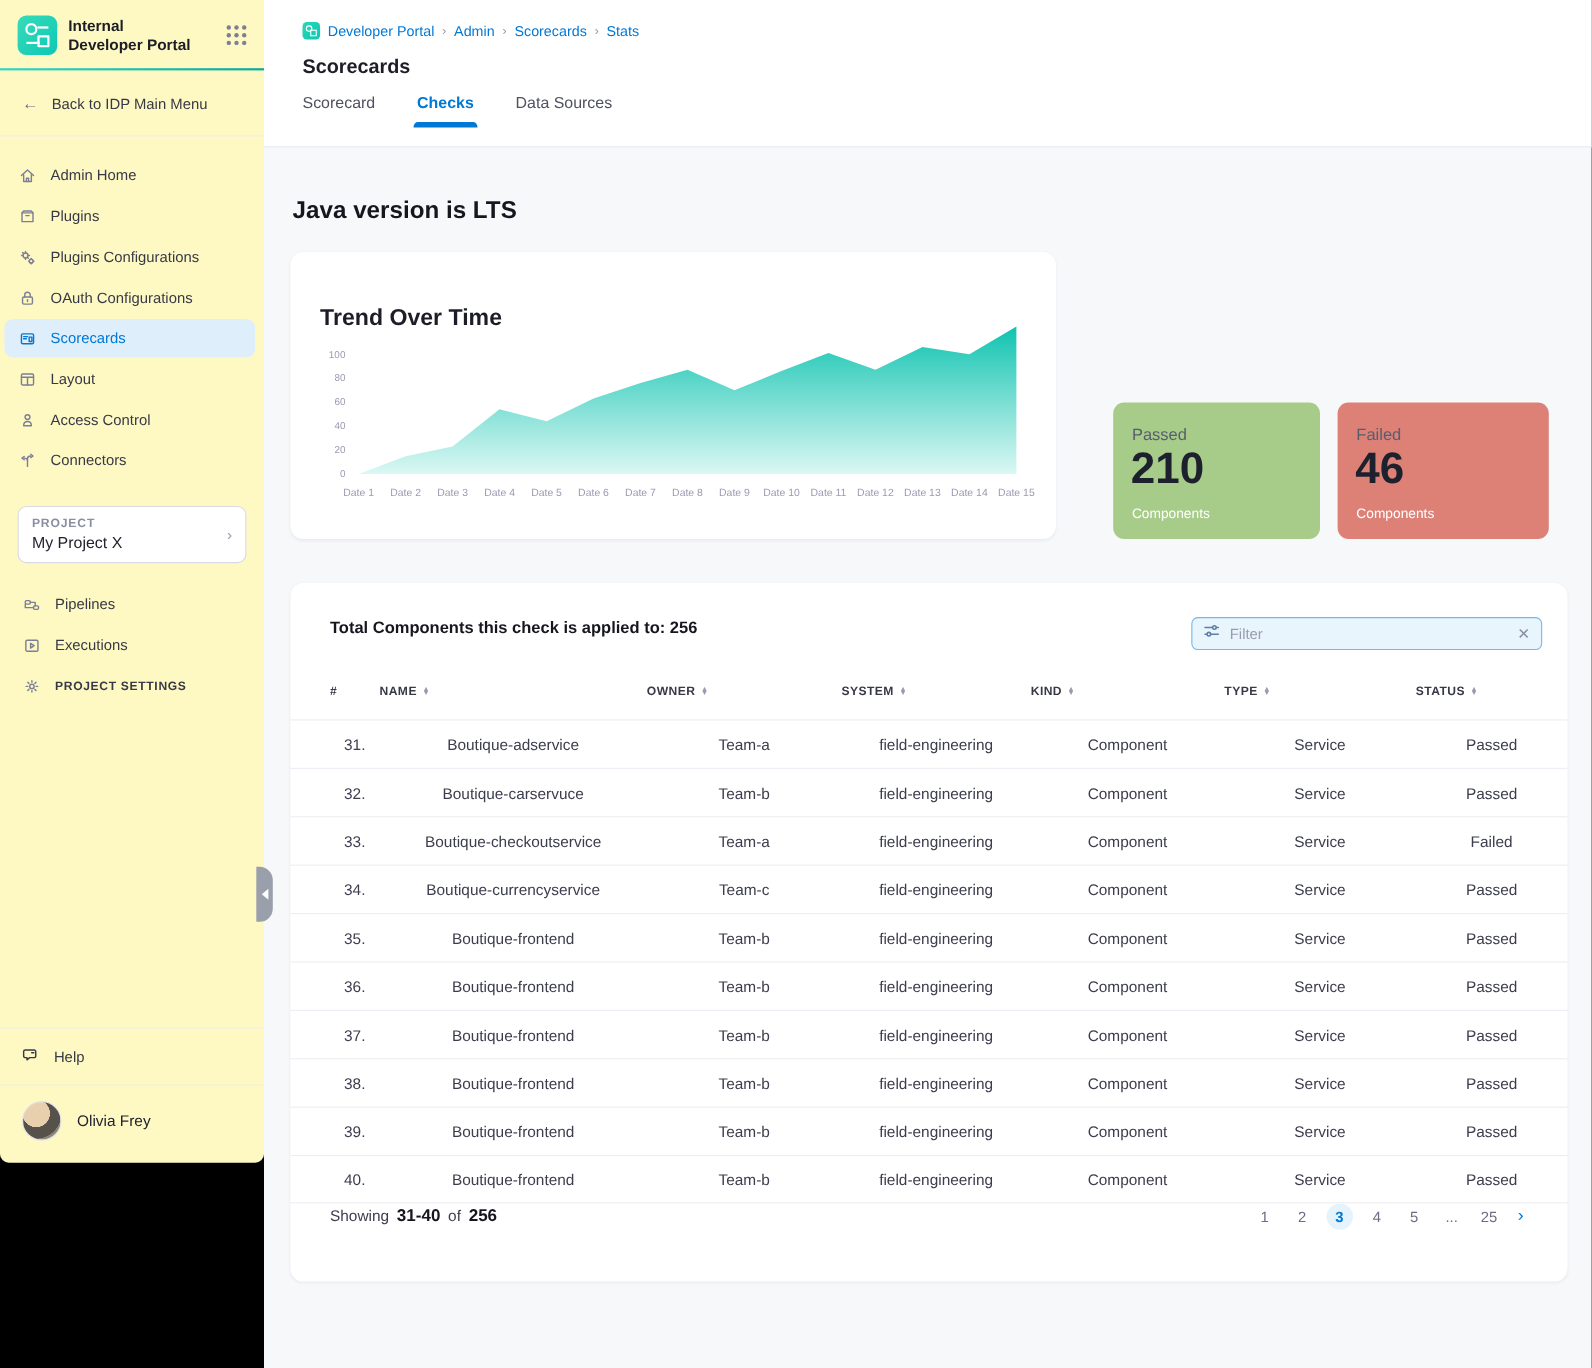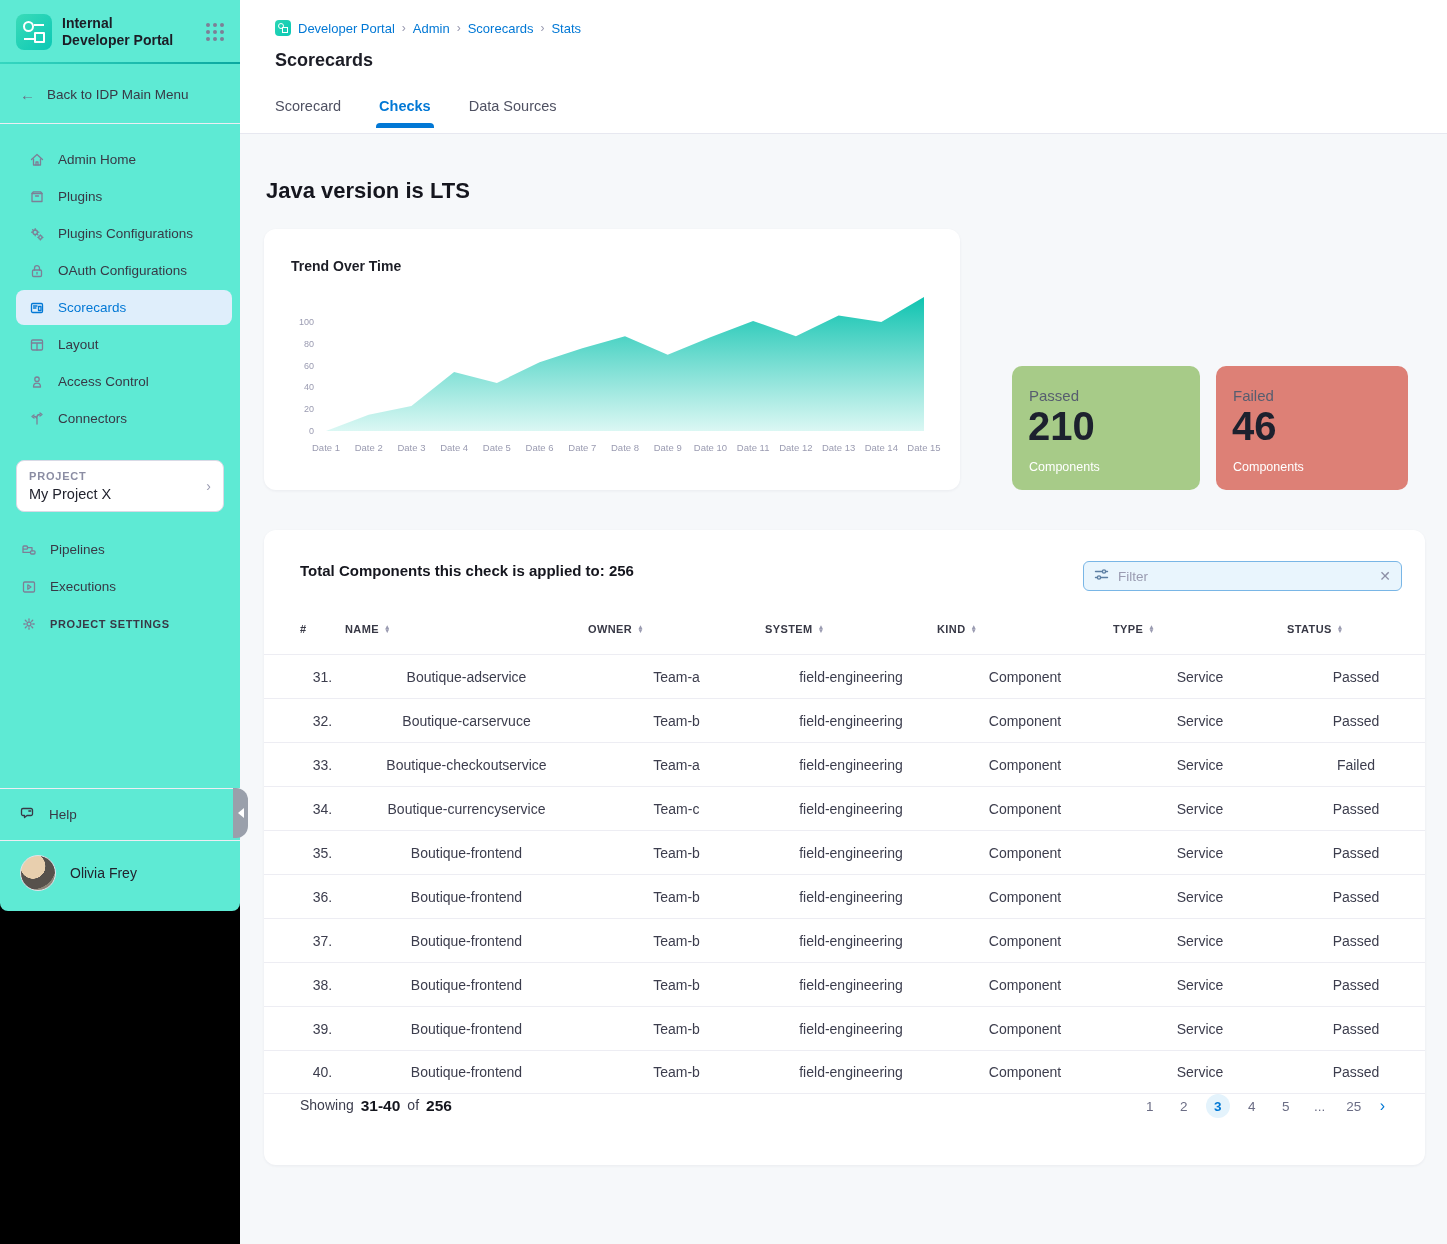--- a/index.html
+++ b/index.html
@@ -9,30 +9,30 @@
   
   .main { position:absolute; left:240px; top:0; width:1207px; height:1244px; background:#f6f8fa; }
   .main-header { position:absolute; left:0; top:0; width:100%; height:134px; background:#ffffff; border-bottom:1px solid #e7e8f0; }
   .breadcrumb { position:absolute; left:35px; top:20px; display:flex; align-items:center; gap:7px; font-size:13px; }
   .crumb-logo { width:16px; height:16px; border-radius:4px; background:linear-gradient(135deg,#2bd6b4,#0bc8b5); position:relative; flex:0 0 auto; }
   .crumb-logo:before { content:""; position:absolute; left:3px; top:3px; width:4px; height:4px; border:1.2px solid #fff; border-radius:50%; }
   .crumb-logo:after { content:""; position:absolute; right:3px; bottom:3px; width:4px; height:4px; border:1.2px solid #fff; }
   .crumb-link { color:#0278d5; cursor:pointer; }
   .crumb-sep { color:#9a9bb1; font-size:12px; }
   .page-title { position:absolute; left:35px; top:50px; font-size:18px; font-weight:700; color:#1c1d26; }
-  .tabs { position:absolute; left:35px; top:98px; display:flex; gap:38px;text-align:right; }
+  .tabs { position:absolute; left:35px; top:86px; display:flex; gap:38px;text-align:right; }
   .tab { font-size:14.5px; color:#4f5162; padding-bottom:14px; position:relative; cursor:pointer; }
   .tab.active { color:#0278d5; font-weight:700; }
   .tab.active:after { content:""; position:absolute; left:50%; transform:translateX(-50%); bottom:0; width:58px; height:5px; background:#0278d5; border-radius:4px 4px 0 0; }
 
   .check-title { position:absolute; left:26px; top:178px; font-size:22px; font-weight:700; color:#15161e; }
 
   .card { background:#fff; border-radius:12px; box-shadow:0 1px 3px rgba(40,41,61,.06); position:absolute; }
   .chart-card { left:24px; top:229px; width:696px; height:261px; }
-  .chart-title { position:absolute; left:27px; top:29px; font-size:14px; font-weight:600; color:#1c1d26; }
+  .chart-title { position:absolute; left:27px; top:48px; font-size:21px; font-weight:600; color:#1c1d26; }
   .chart-svg { position:absolute; left:20px; top:62px; }
 
   .pct-card { left:772px; top:229px; width:396px; height:123px; background:#f4f6f8; border:2px solid #a7cb7f; border-radius:10px; position:absolute; }
   .pct-value { position:absolute; left:34px; top:16px; font-size:44px; font-weight:700; color:#1d212e; letter-spacing:1px; }
   .pct-caption { position:absolute; left:35px; top:85px; font-size:15px; color:#4e5064; }
 
   .stat-card { position:absolute; top:366px; height:124px; border-radius:10px; }
   .stat-passed { left:772px; width:188px; background:#a7cb88; }
   .stat-failed { left:976px; width:192px; background:#dd8076; }
   .stat-label { position:absolute; left:17px; top:21px; font-size:15px; color:#575d6f; }
@@ -55,34 +55,34 @@
 
   .pagination-bar { position:absolute; left:0; top:564px; width:100%; display:flex; align-items:center; padding:0 40px 0 36px; }
   .showing { font-size:14px; color:#3c3d4d; display:flex; align-items:flex-start; gap:7px; }
   .showing b { font-size:15.5px; color:#15161e; }
   .pages { margin-left:auto; display:flex; align-items:center; gap:10px; }
   .page-num { min-width:24px; height:24px; display:flex; align-items:center; justify-content:center; font-size:13.5px; color:#6b6d85; border-radius:50%; cursor:pointer; }
   .page-num.active { color:#0278d5; background:#e4f3fc; font-weight:700; }
   .page-next { color:#0278d5; font-size:16px; cursor:pointer; margin-left:4px; }
 
   
-  .sidebar { position:absolute; left:0; top:0; width:240px; height:911px; background:#5eead4; border-radius:0 0 8px 8px; box-shadow:2px 0 8px rgba(0,0,0,.35); overflow:visible; }
+  .sidebar { position:absolute; left:0; top:0; width:240px; height:1057px; background:#fef9c3; border-radius:0 0 8px 8px; box-shadow:2px 0 8px rgba(0,0,0,.35); overflow:visible; }
   .logo-row { display:flex; align-items:center; padding:14px 16px 12px 16px; gap:10px; }
   .logo-mark { width:36px; height:36px; border-radius:8px; background:linear-gradient(135deg,#3adbb8,#0bc8b5); position:relative; flex:0 0 auto; }
   .logo-mark:before { content:""; position:absolute; left:7px; top:7px; width:7px; height:7px; border:2px solid #fff; border-radius:50%; }
   .logo-mark:after { content:""; position:absolute; right:7px; bottom:7px; width:7px; height:7px; border:2px solid #fff; border-radius:1px; }
   .logo-wire { position:absolute; left:8px; bottom:10px; width:12px; height:2px; background:#fff; }
   .logo-wire2 { position:absolute; right:8px; top:10px; width:10px; height:2px; background:#fff; }
   .logo-title { font-size:14px; font-weight:700; color:#1c1d26; line-height:1.25; }
   .grid-dots { margin-left:auto; display:grid; grid-template-columns:repeat(3,4px); grid-gap:3px; cursor:pointer; }
   .grid-dots i { width:4px; height:4px; border-radius:50%; background:#7d7f96; }
   .teal-rule { height:2px; background:linear-gradient(90deg,#35d6c0,#0aa8a0); margin:0 0 0 0; }
   .back-row { display:flex; align-items:center; gap:12px; padding:22px 18px 20px 20px; font-size:13.5px; color:#383946; cursor:pointer; border-bottom:1px solid #ededf3; }
   .back-arrow { color:#6b6d85; font-size:15px; }
-  .nav { padding:18px 8px 6px 16px; }
+  .nav { padding:18px 8px 6px 4px; }
   .nav-item { display:flex; align-items:center; gap:13px; padding:9px 12px; border-radius:8px; font-size:13.5px; color:#383946; cursor:pointer; margin-bottom:2px; }
   .nav-item .nav-icon { width:17px; height:17px; display:flex; align-items:center; justify-content:center; color:#7d7f96; flex:0 0 auto; }
   .nav-item.active { background:#dfeefb; color:#0278d5; }
   .nav-item.active .nav-icon { color:#0278d5; }
   .nav-icon svg { width:16px; height:16px; stroke:currentColor; fill:none; stroke-width:1.3; stroke-linecap:round; stroke-linejoin:round; }
   .project-card { margin:16px 16px 10px 16px; border:1px solid #d9dae6; border-radius:8px; padding:9px 12px; position:relative; cursor:pointer; background:#fff; }
   .project-label { font-size:11px; letter-spacing:.8px; color:#8b8da3; font-weight:700; }
   .project-name { font-size:14.5px; color:#22232e; margin-top:4px; }
   .project-chevron { position:absolute; right:12px; top:50%; transform:translateY(-50%); color:#9a9bb1; font-size:14px; }
   .proj-nav { padding:10px 8px; }

